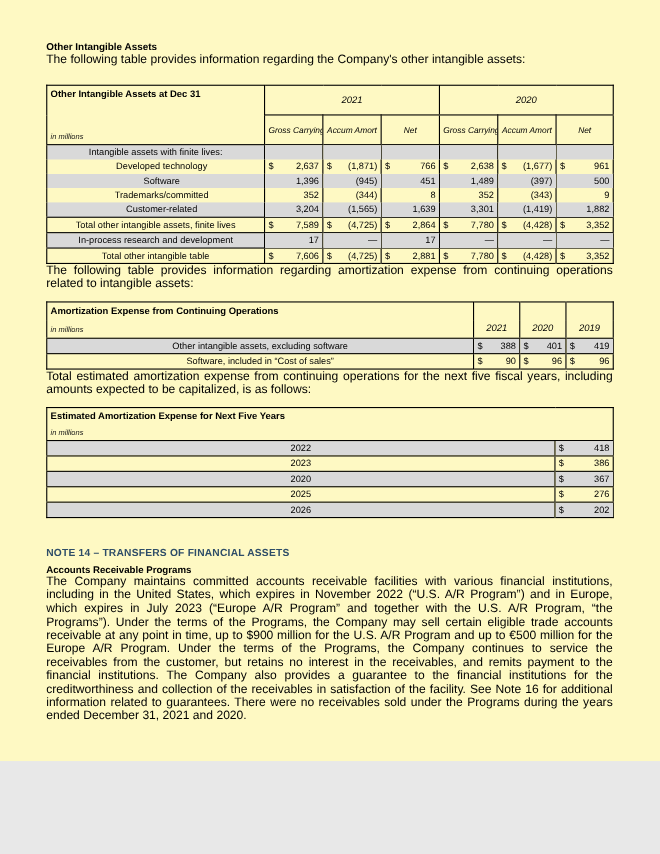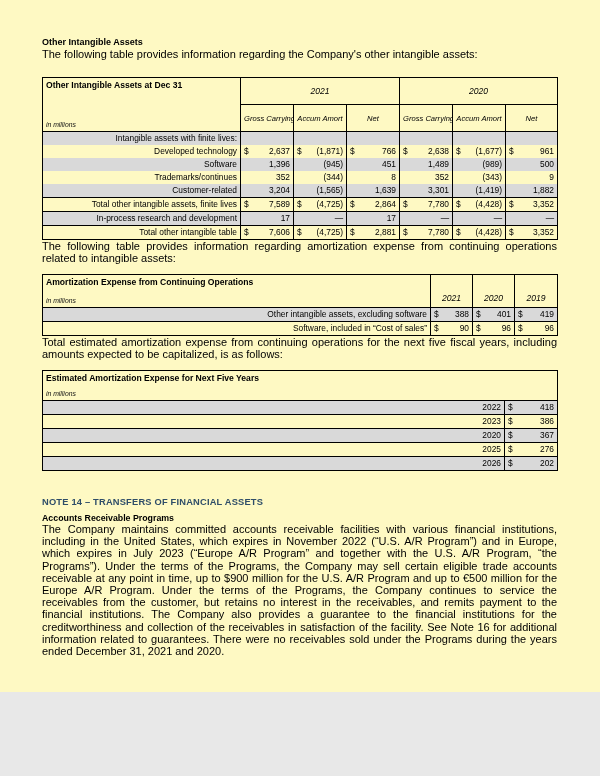--- a/index.html
+++ b/index.html
@@ -44,21 +44,21 @@
   td.yempty { border-left:1px solid #000; height:14px; }
   td.ycell {
     border-left:1px solid #000; border-bottom:1.6px solid #000;
     text-align:center; font-style:italic; font-size:8.6px; height:16px;
   }
   .t3 td.t3hdr { border-bottom:1.6px solid #000; padding:0 3px; }
   .t3 .hl-wrap { height:27px; }
 
   
   tr.shaded td { background:#D9D9D9; }
-  td.lbl { text-align:right; }
+  td.lbl { text-align:center; }
   td.lbl.ind { padding-left:14px; }
   td.num { position:relative; border-left:1px solid #000; text-align:right; }
   td.num .cur { position:absolute; left:3px; top:1px; }
   tr.bt td { border-top:1.6px solid #000; }
   .t2 tbody tr + tr td, .t3 tbody tr + tr td { border-top:1px solid #000; }
 
   .note-h { margin-top:26px; font-size:9.3px; font-weight:bold; color:#2E4D68; letter-spacing:0.2px; }
   .sub-h { margin-top:6px; font-size:8.8px; font-weight:bold; }
   .p4 { margin-top:2px; }
   .pagenum { position:absolute; top:748px; left:0; width:600px; text-align:right; font-size:8.6px; }
@@ -120,25 +120,25 @@
             <td class="num"><span class="cur">$</span><span class="val">2,638</span></td>
             <td class="num"><span class="cur">$</span><span class="val">(1,677)</span></td>
             <td class="num"><span class="cur">$</span><span class="val">961</span></td>
           </tr>
           <tr class="shaded">
             <td class="lbl ind">Software</td>
             <td class="num"><span class="val">1,396</span></td>
             <td class="num"><span class="val">(945)</span></td>
             <td class="num"><span class="val">451</span></td>
             <td class="num"><span class="val">1,489</span></td>
-            <td class="num"><span class="val">(989)</span></td>
+            <td class="num"><span class="val">(397)</span></td>
             <td class="num"><span class="val">500</span></td>
           </tr>
           <tr>
-            <td class="lbl ind">Trademarks/continues</td>
+            <td class="lbl ind">Trademarks/committed</td>
             <td class="num"><span class="val">352</span></td>
             <td class="num"><span class="val">(344)</span></td>
             <td class="num"><span class="val">8</span></td>
             <td class="num"><span class="val">352</span></td>
             <td class="num"><span class="val">(343)</span></td>
             <td class="num"><span class="val">9</span></td>
           </tr>
           <tr class="shaded">
             <td class="lbl ind">Customer-related</td>
             <td class="num"><span class="val">3,204</span></td>

